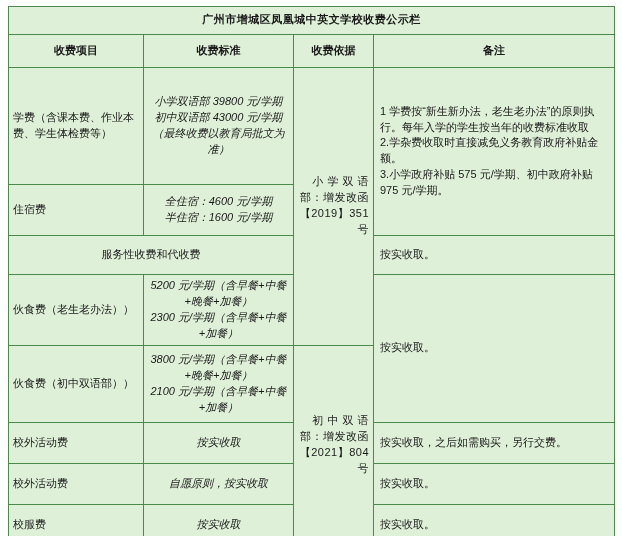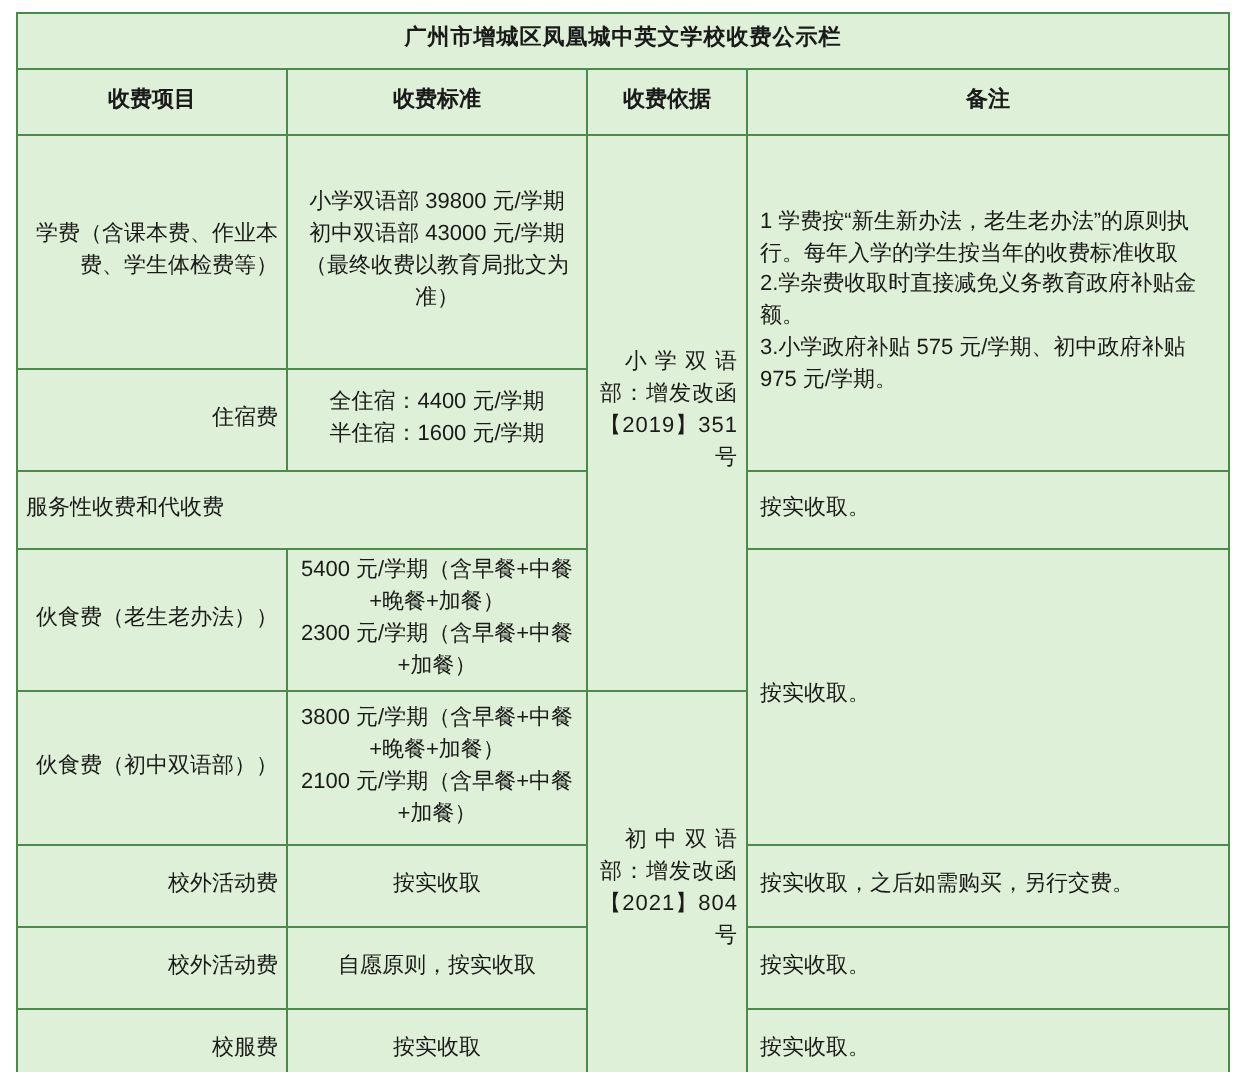--- a/index.html
+++ b/index.html
@@ -42,28 +42,30 @@
     padding: 5px 4px 6px 4px !important;
     letter-spacing: 0.5px;
   }
   .hdr {
     text-align: center;
     font-weight: bold;
     font-size: 12px;
     padding: 8px 3px !important;
   }
   .c {
+    text-align: center;
   }
   .name-cell {
-    text-align: right;
+    text-align: left;
     line-height: 1.6;
   }
   .std-cell {
     text-align: center;
     line-height: 1.6;
+    font-style: italic;
   }
   .basis-cell {
     text-align: right;
     line-height: 1.9;
     letter-spacing: 0.5px;
   }
   .remark-cell {
     text-align: left;
     line-height: 1.7;
     padding-left: 6px !important;
@@ -114,34 +116,34 @@
         <td class="remark-cell" rowspan="2">
           <span class="remark-line">1 学费按“新生新办法，老生老办法”的原则执行。每年入学的学生按当年的收费标准收取</span>
           <span class="remark-line">2.学杂费收取时直接减免义务教育政府补贴金额。</span>
           <span class="remark-line">3.小学政府补贴 575 元/学期、初中政府补贴 975 元/学期。</span>
         </td>
       </tr>
 
       <tr>
         <td class="name-cell" style="height:44px">住宿费</td>
         <td class="std-cell">
-          <span class="sub">全住宿：4400 元/学期</span>
+          <span class="sub">全住宿：4600 元/学期</span>
           <span class="sub">半住宿：1600 元/学期</span>
         </td>
       </tr>
 
       <tr>
         <td class="c nowrap-pad" colspan="2" style="height:26px">服务性收费和代收费</td>
         <td class="remark-cell">按实收取。</td>
       </tr>
 
       <tr>
         <td class="name-cell" style="height:56px">伙食费（老生老办法））</td>
         <td class="std-cell">
-          <span class="sub">5400 元/学期（含早餐+中餐+晚餐+加餐）</span>
+          <span class="sub">5200 元/学期（含早餐+中餐+晚餐+加餐）</span>
           <span class="sub">2300 元/学期（含早餐+中餐+加餐）</span>
         </td>
         <td class="remark-cell" rowspan="2">按实收取。</td>
       </tr>
 
       <tr>
         <td class="name-cell" style="height:70px">伙食费（初中双语部））</td>
         <td class="std-cell">
           <span class="sub">3800 元/学期（含早餐+中餐+晚餐+加餐）</span>
           <span class="sub">2100 元/学期（含早餐+中餐+加餐）</span>

